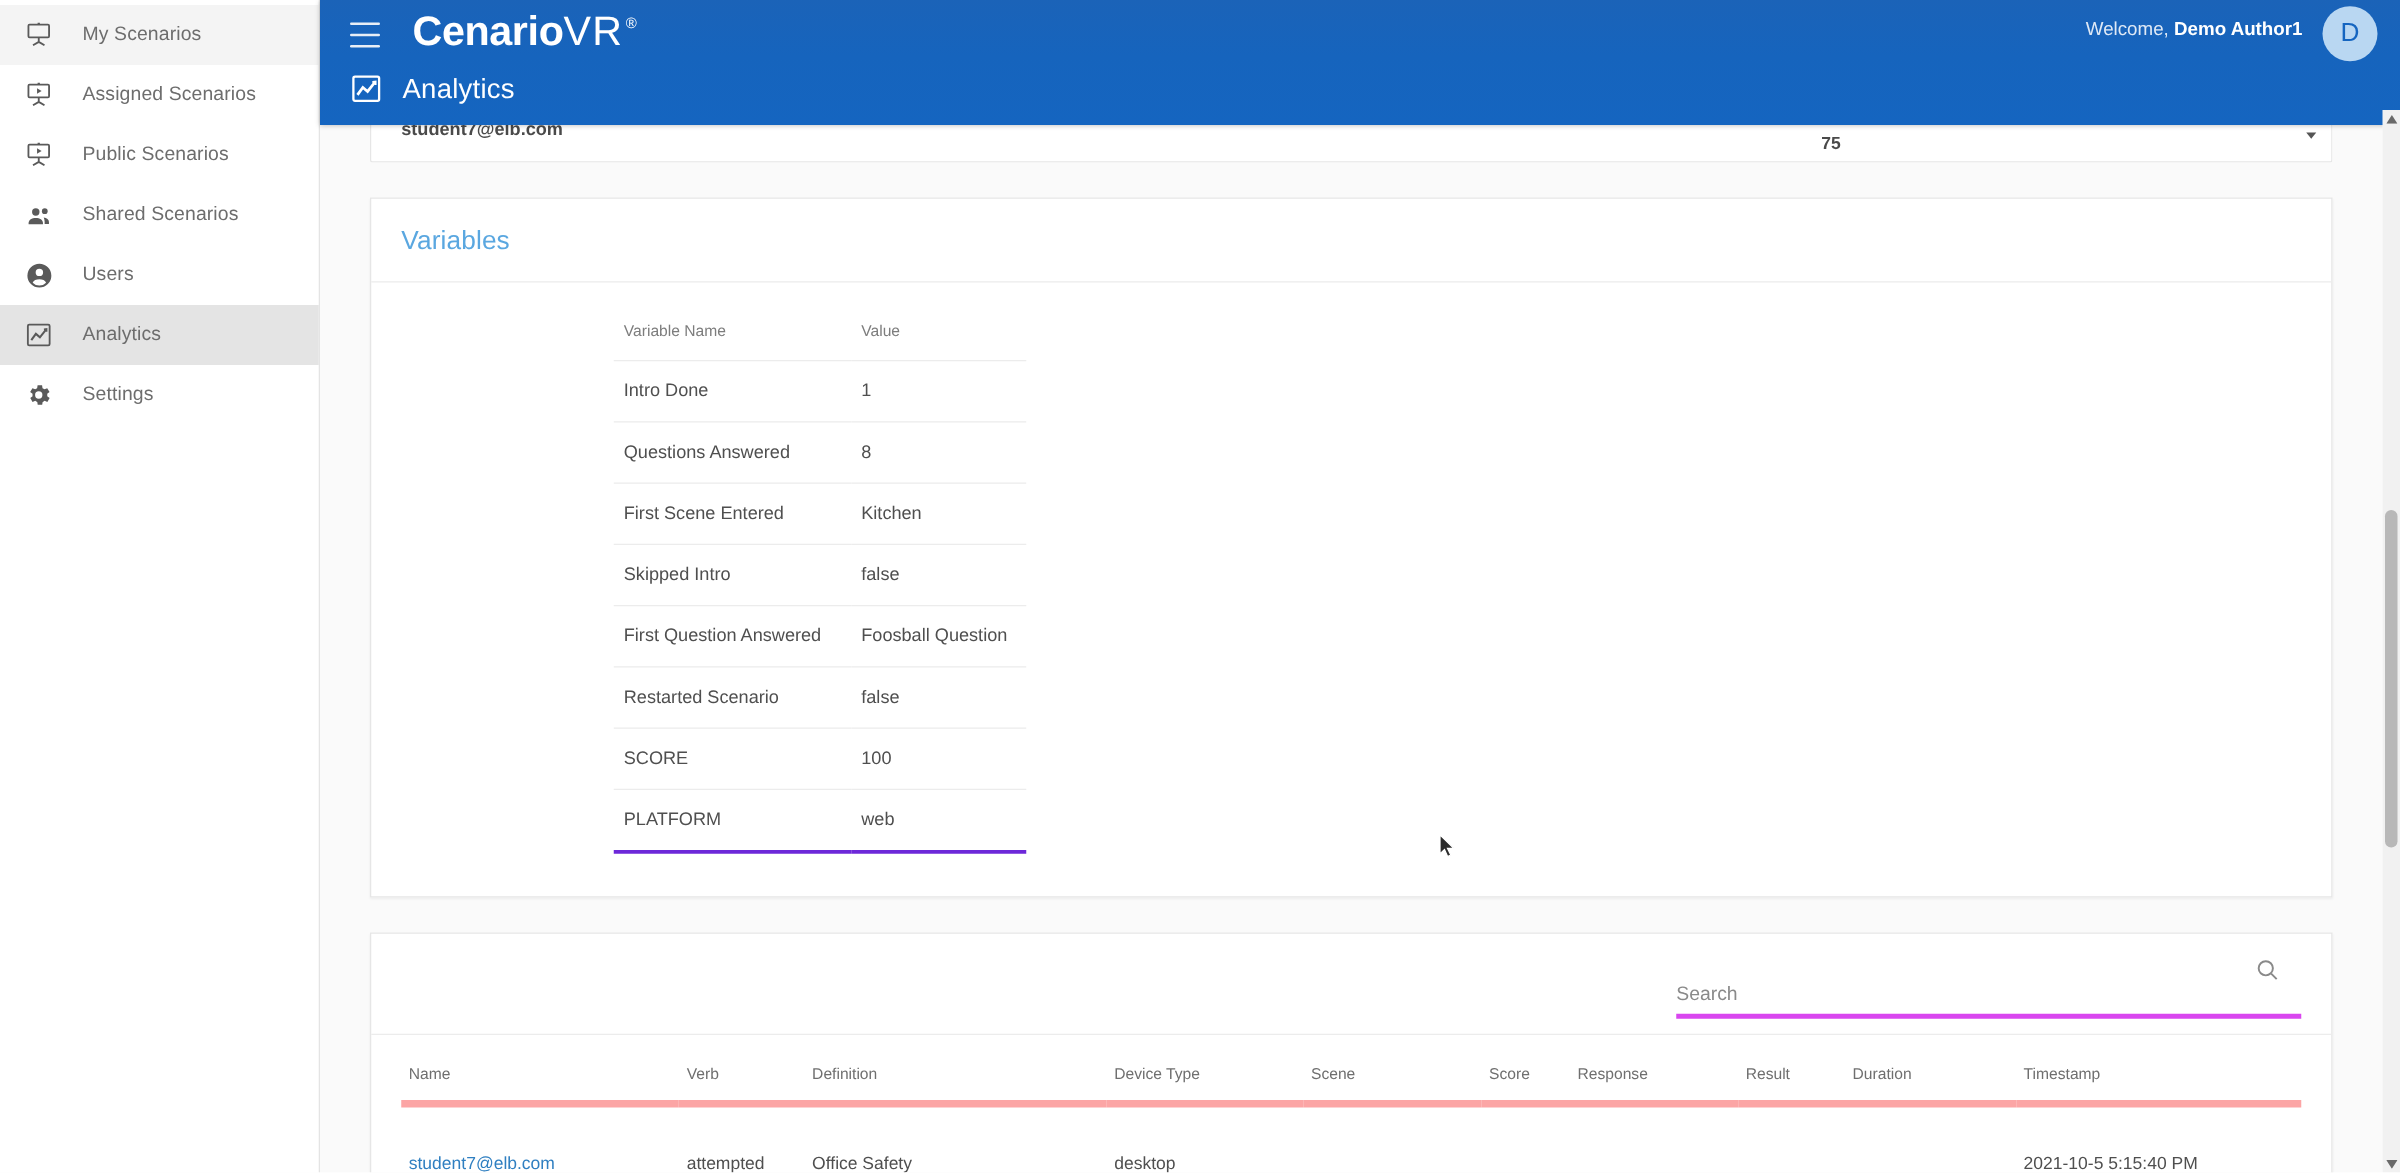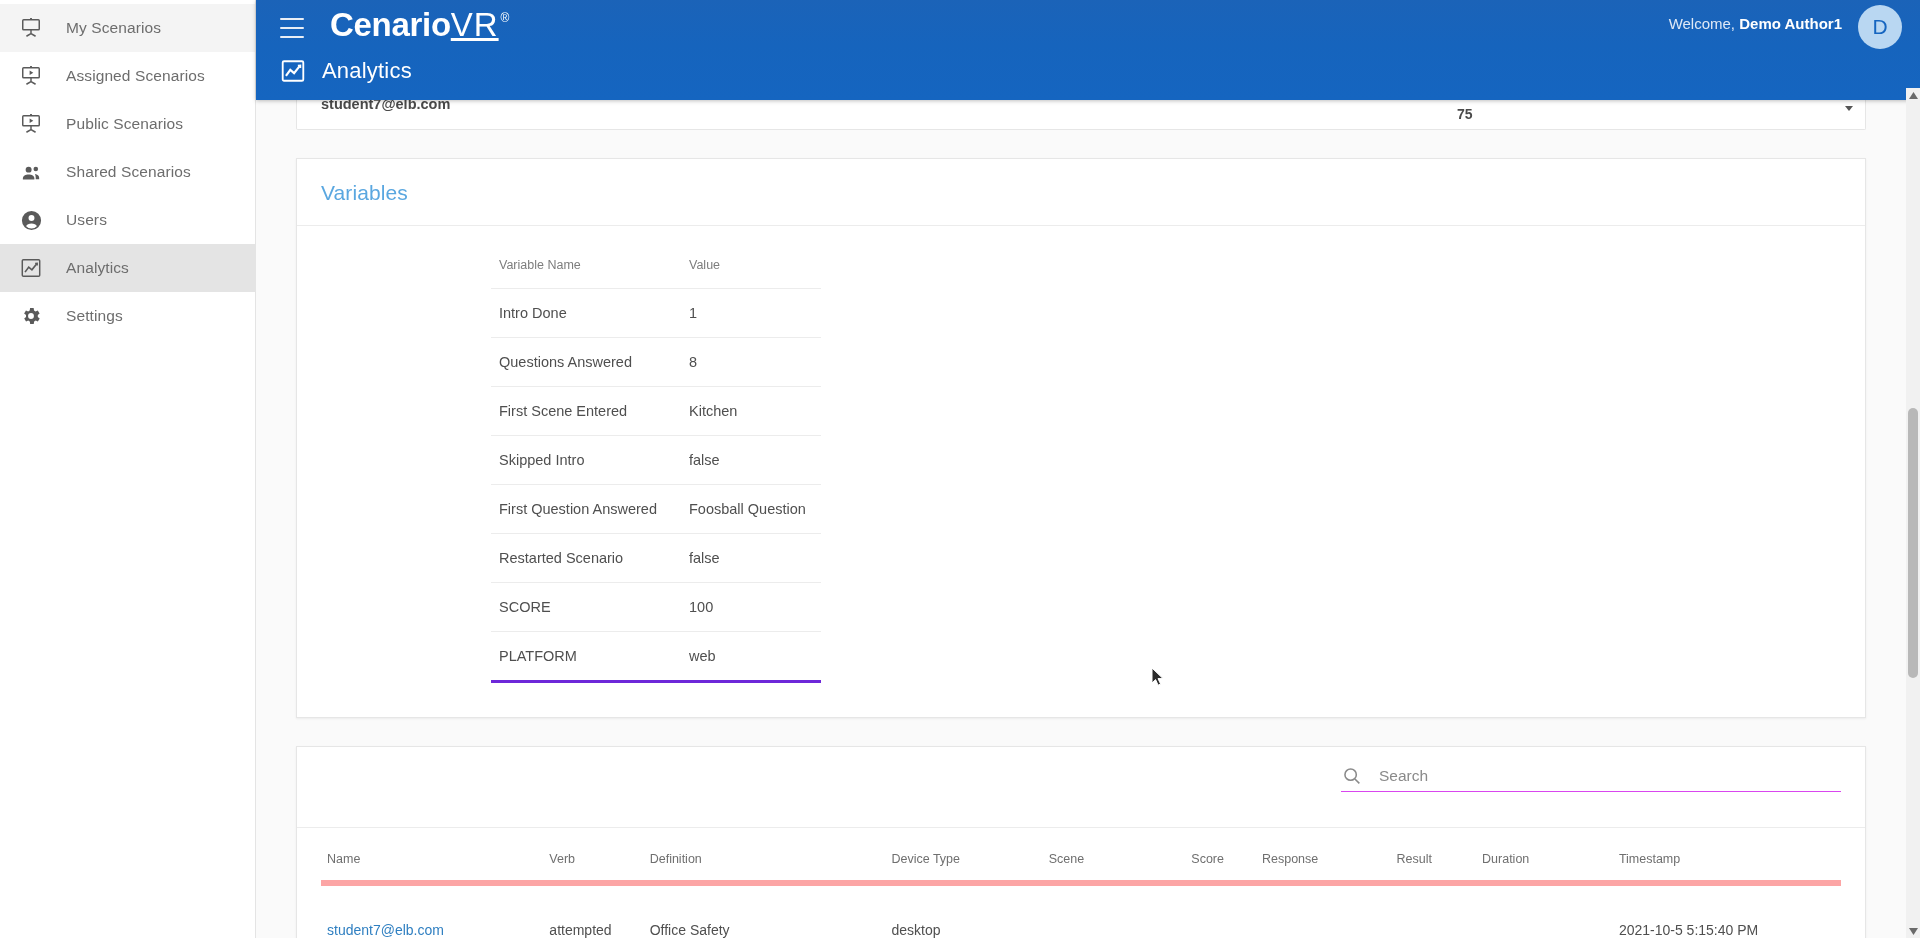--- a/index.html
+++ b/index.html
@@ -60,21 +60,21 @@
   .hamburger span { display:block; height: 2px; background: #e8eef6; border-radius: 1px; }
   .brand {
     position: absolute; left: 74px; top: 6px;
     color: #ffffff;
     font-size: 33px;
     font-weight: bold;
     letter-spacing: -.3px;
     white-space: nowrap;
     display: flex; align-items: baseline;
   }
-  .brand .vr { font-weight: 400; letter-spacing: 1px; text-decoration: underline; }
+  .brand .vr { font-weight: 400; letter-spacing: 1px; }
   .brand .reg { font-size: 12px; position: relative; top: -14px; font-weight: 400; margin-left: 2px;}
   .welcome {
     position: absolute; right: 78px; top: 15px;
     color: #dfe9f6;
     font-size: 15px;
     white-space: nowrap;
   }
   .welcome b { color: #ffffff; font-weight: bold; }
   .avatar {
     position: absolute; right: 18px; top: 5px;
@@ -167,22 +167,23 @@
   }
   table.vars tr:last-child td { border-bottom: 3px solid #6d28d9; }
   table.vars .col-name { width: 190px; }
 
   
   .ilog-head { position: relative; padding-bottom: 58px; }
   .search-box {
     position: absolute; right: 24px; top: 18px;
     width: 500px;
     display: flex; align-items: flex-end;
-    border-bottom: 1px solid #d946ef;
+    border-bottom: 4px solid #d946ef;
     padding-bottom: 4px;
+    flex-direction: column;
   }
   .search-icon { width: 22px; height: 22px; color: #8a8a8a; margin-right: 16px; flex: 0 0 22px; }
   .search-input {
     border: none; outline: none;
     font-size: 15.5px; color: #3a3a3a;
     font-family: "Liberation Sans", sans-serif;
     width: 100%;
     background: transparent;
     padding-bottom: 2px;
   }

